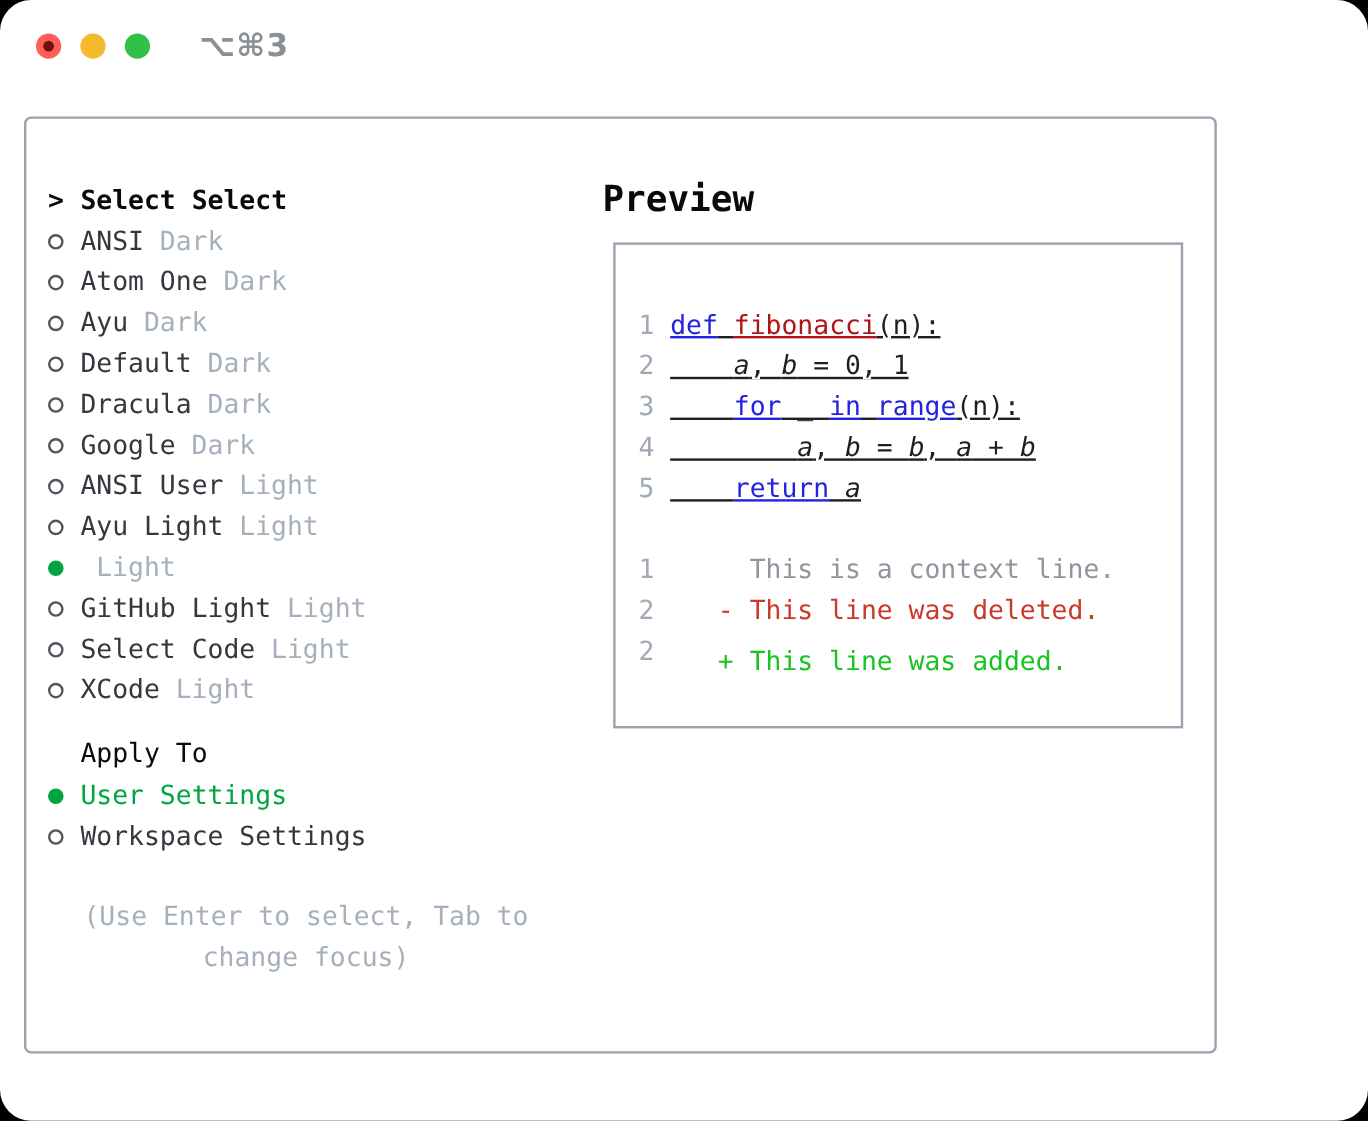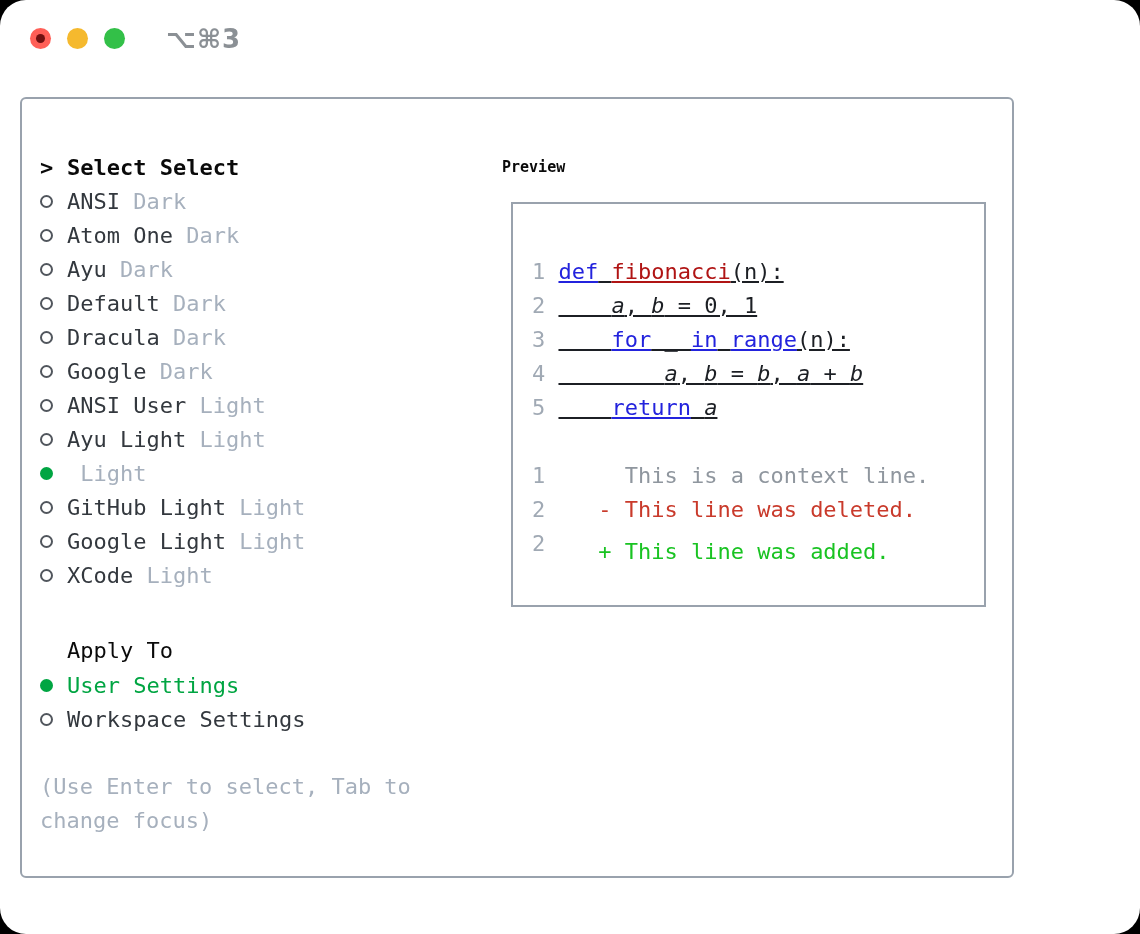--- a/index.html
+++ b/index.html
@@ -29,25 +29,25 @@
   .marker{display:inline-flex;width:27px;align-items:center;flex:none;}
   .caret{font-weight:700;color:var(--heading);}
   .circle{display:inline-block;width:13px;height:13px;border:2px solid #51565d;border-radius:50%;}
   .circle.filled{border-color:var(--sel-green);background:var(--sel-green);}
   .iname{white-space:pre;}
   .ivariant{white-space:pre;color:var(--muted);margin-left:0.6em;}
   .item.selected .iname{color:var(--sel-green);}
 
   .left-col{position:absolute;left:18px;top:51px;width:440px;}
   .header-row .htext{font-weight:700;color:var(--heading);}
-  .apply-header{margin-top:42px;margin-left:27px;font-size:22px;line-height:34px;color:var(--heading);}
-  .hint{margin-top:34px;width:430px;font-size:22px;line-height:34px;color:var(--muted);}
+  .apply-header{margin-top:20px;margin-left:27px;font-size:22px;line-height:34px;color:var(--heading);}
+  .hint{margin-top:34px;width:430px;font-size:22px;line-height:34px;color:var(--muted);text-align:center;}
 
   
-  .preview-title{position:absolute;left:480px;top:51px;height:34px;line-height:34px;font-size:15px;font-weight:700;color:var(--heading);}
+  .preview-title{position:absolute;left:480px;top:51px;height:34px;line-height:34px;font-size:30px;font-weight:700;color:var(--heading);}
   .preview-box{position:absolute;left:489px;top:103px;width:475px;height:405px;border:2px solid var(--border);background:#fff;padding:50px 0 0 19px;overflow:hidden;}
   .cline{display:flex;height:34px;align-items:center;font-size:22px;}
   .ln{width:1ch;flex:none;text-align:right;color:var(--line-num);margin-right:1ch;white-space:pre;}
   .ccontent{white-space:pre;color:var(--text);}
   .ccontent span{white-space:pre;text-decoration:underline;}
   .tok-p{color:#1c1f24;}
   .tok-kw{color:var(--kw);}
   .tok-fn{color:var(--fn);}
   .tok-v{color:#1c1f24;font-style:italic;}
   .diff-block{margin-top:34px;}
@@ -141,21 +141,21 @@
             <span class="marker">
               <span class="circle"></span>
             </span>
             <span class="iname">GitHub Light</span>
             <span class="ivariant">Light</span>
           </div>
           <div class="row item">
             <span class="marker">
               <span class="circle"></span>
             </span>
-            <span class="iname">Google Light</span>
+            <span class="iname">Select Code</span>
             <span class="ivariant">Light</span>
           </div>
           <div class="row item">
             <span class="marker">
               <span class="circle"></span>
             </span>
             <span class="iname">XCode</span>
             <span class="ivariant">Light</span>
           </div>
         </div>

